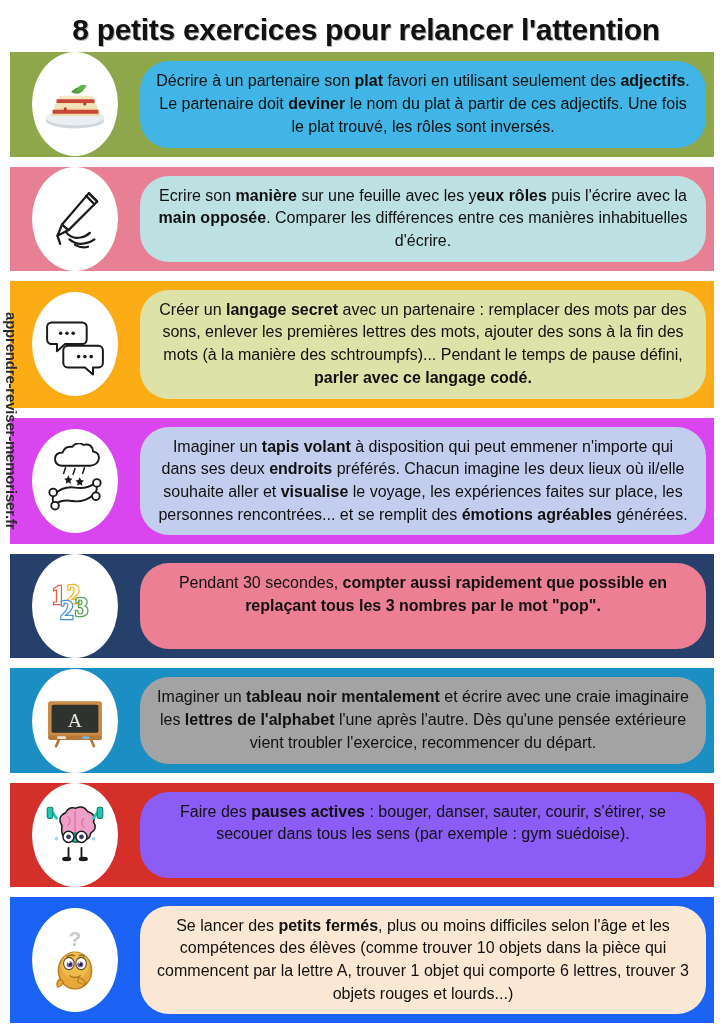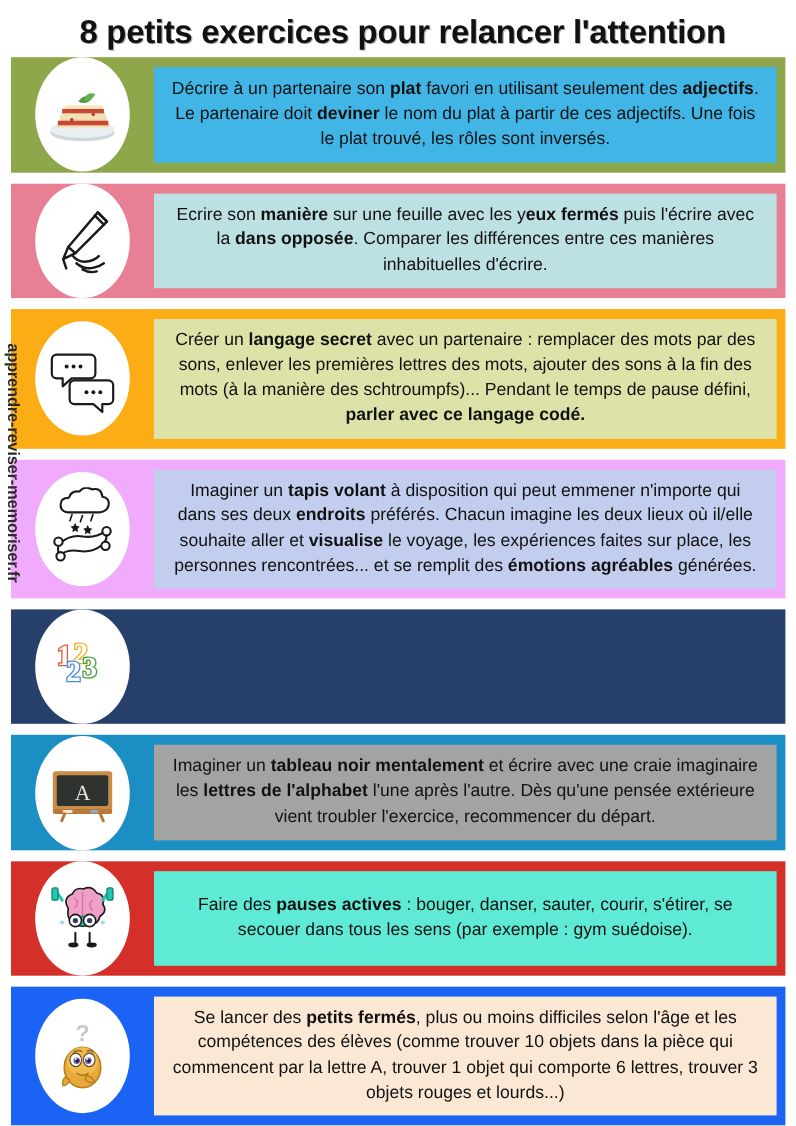--- a/index.html
+++ b/index.html
@@ -74,26 +74,27 @@
     justify-content: center;
     overflow: hidden;
   }
   .icon-oval svg { display: block; }
   .card-text {
     flex: 1 1 auto;
     margin: 9px 8px 9px 0;
     padding: 9px 14px;
     box-sizing: border-box;
     display: flex;
-    align-items: center;
+    align-items: flex-start;
     justify-content: center;
     text-align: center;
     font-size: 16px;
     line-height: 1.42;
     color: #111111;
+    border-radius: 29px;
   }
   .card-text p { margin: 0; }
   .card-text b { font-weight: bold; }
 
   
   .watermark {
     position: absolute;
     left: 1px;
     top: 312px;
     width: 20px;
@@ -155,21 +156,21 @@
         <path d="M26 46 L33 52"></path>
         <path d="M21 58 L24 67"></path>
         <path d="M30 54 q6 8 16 6 q6 -1 10 -5"></path>
         <path d="M34 62 q8 7 18 4 q5 -1 9 -4"></path>
         <path d="M40 68 q7 4 14 2"></path>
       </g>
     </svg>
           </div>
         </div>
         <div class="card-text" style="background: rgb(189, 224, 227);">
-          <p>Ecrire son <b>manière</b> sur une feuille avec les y<b>eux fermés</b> puis l'écrire avec la <b>dans opposée</b>. Comparer les différences entre ces manières inhabituelles d'écrire.</p>
+          <p>Ecrire son <b>manière</b> sur une feuille avec les y<b>eux rôles</b> puis l'écrire avec la <b>main opposée</b>. Comparer les différences entre ces manières inhabituelles d'écrire.</p>
         </div>
       </div>
       <div class="card" style="background: rgb(252, 173, 22);">
         <div class="card-left">
           <div class="icon-oval">
             <svg viewBox="0 0 80 80" width="72" height="72">
       <g fill="#ffffff" stroke="#1a1a1a" stroke-width="2.2" stroke-linejoin="round">
         <path d="M14 16 h34 a5 5 0 0 1 5 5 v14 a5 5 0 0 1 -5 5 h-19 l-9 8 v-8 h-6 a5 5 0 0 1 -5 -5 v-14 a5 5 0 0 1 5 -5 z"></path>
         <path d="M32 42 h34 a5 5 0 0 1 5 5 v14 a5 5 0 0 1 -5 5 h-6 v8 l-9 -8 h-19 a5 5 0 0 1 -5 -5 v-14 a5 5 0 0 1 5 -5 z"></path>
       </g>
@@ -181,21 +182,21 @@
                 <circle cx="51" cy="54" r="2"></circle>
                 <circle cx="58" cy="54" r="2"></circle>
       </g>
     </svg>
           </div>
         </div>
         <div class="card-text" style="background: rgb(221, 227, 168);">
           <p>Créer un <b>langage secret</b> avec un partenaire : remplacer des mots par des sons, enlever les premières lettres des mots, ajouter des sons à la fin des mots (à la manière des schtroumpfs)... Pendant le temps de pause défini, <b>parler avec ce langage codé.</b></p>
         </div>
       </div>
-      <div class="card" style="background: #f0abfc;">
+      <div class="card" style="background: #d946ef;">
         <div class="card-left">
           <div class="icon-oval">
             <svg viewBox="0 0 80 80" width="76" height="76">
       <g fill="#ffffff" stroke="#1a1a1a" stroke-width="2" stroke-linejoin="round" stroke-linecap="round">
         <path d="M26 24 q-7 -1 -7 -7 q0 -7 8 -7 q2 -7 10 -6 q5 -6 12 -2 q9 -2 10 7 q7 1 6 8 q-1 6 -9 7 z"></path>
       </g>
       <g stroke="#1a1a1a" stroke-width="1.6" stroke-linecap="round">
         <path d="M30 26 l-2 6"></path>
                 <path d="M40 27 l-2 6"></path>
                 <path d="M50 26 l-2 6"></path>
@@ -223,20 +224,23 @@
           <div class="icon-oval">
             <svg viewBox="0 0 80 80" width="66" height="66">
       <g font-family="'Liberation Serif', serif" font-size="32" font-weight="bold">
         <text x="12" y="38" fill="#ffffff" stroke="#e55b3c" stroke-width="3" paint-order="stroke">1</text>
         <text x="30" y="36" fill="#ffffff" stroke="#f0b323" stroke-width="3" paint-order="stroke">2</text>
         <text x="40" y="52" fill="#ffffff" stroke="#4fa14a" stroke-width="3" paint-order="stroke">3</text>
         <text x="22" y="56" fill="#ffffff" stroke="#4a90d9" stroke-width="3" paint-order="stroke">2</text>
       </g>
     </svg>
           </div>
+        </div>
+        <div class="card-text" style="background: rgb(236, 127, 147);">
+          <p>Pendant 30 secondes, <b>compter aussi rapidement que possible en replaçant tous les 3 nombres par le mot "pop".</b></p>
         </div>
       </div>
       <div class="card" style="background: rgb(27, 142, 196);">
         <div class="card-left">
           <div class="icon-oval">
             <svg viewBox="0 0 80 80" width="72" height="72">
       <rect x="10" y="18" width="60" height="40" rx="3" fill="#c98b46"></rect>
       <rect x="14" y="22" width="52" height="31" rx="2" fill="#2e3330"></rect>
       <text x="40" y="47" text-anchor="middle" font-family="'Liberation Serif', serif" font-size="22" fill="#e9e4d8">A</text>
       <rect x="10" y="56" width="60" height="5" rx="2" fill="#b8783a"></rect>
@@ -285,21 +289,21 @@
                 <ellipse cx="31" cy="66" rx="5" ry="2.4"></ellipse>
                 <ellipse cx="49" cy="66" rx="5" ry="2.4"></ellipse>
               </g>
       <g fill="#9fd8ef">
                 <circle cx="20" cy="44" r="2"></circle>
                 <circle cx="60" cy="44" r="2"></circle>
               </g>
     </svg>
           </div>
         </div>
-        <div class="card-text" style="background: #5eead4;">
+        <div class="card-text" style="background: #8b5cf6;">
           <p>Faire des <b>pauses actives</b> : bouger, danser, sauter, courir, s'étirer, se secouer dans tous les sens (par exemple : gym suédoise).</p>
         </div>
       </div>
       <div class="card" style="background: rgb(26, 99, 245);">
         <div class="card-left">
           <div class="icon-oval">
             <svg viewBox="0 0 80 80" width="70" height="70">
       <text x="40" y="24" text-anchor="middle" font-family="'Liberation Sans', sans-serif" font-size="24" font-weight="bold" fill="#c9c9c9">?</text>
       <ellipse cx="40" cy="52" rx="19" ry="21" fill="#e8a93a" stroke="#b87c1c" stroke-width="1.6"></ellipse>
       <ellipse cx="40" cy="46" rx="16" ry="15" fill="#f0bb4d"></ellipse>

